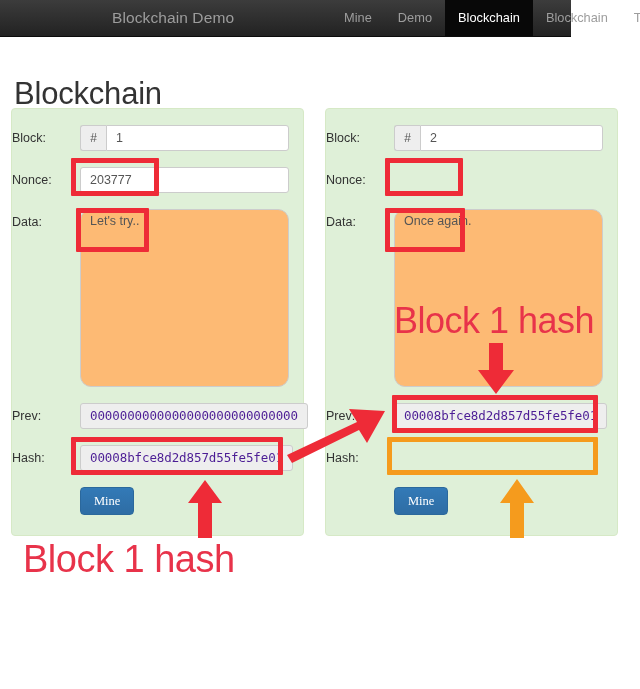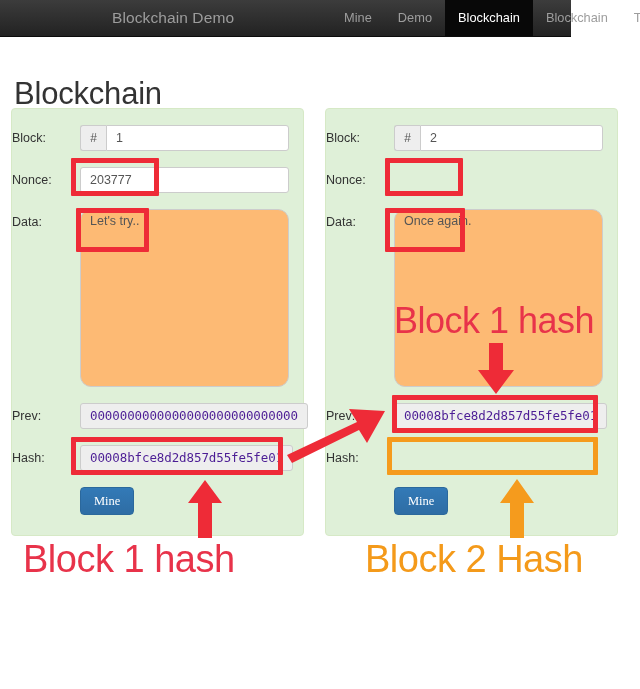--- a/index.html
+++ b/index.html
@@ -319,15 +319,14 @@
 
     <g>
       <polygon points="517,479 500,503 510,503 510,538 524,538 524,503 534,503" fill="#f59b1d"></polygon>
     </g>
   </svg>
 
   <div class="anno-text" style="left:394px; top:300px; font-size:36px;">Block 1 hash</div>
 
   <div class="anno-text" style="left:23px; top:538px;">Block 1 hash</div>
 
-  <div class="anno-text orange" style="left:365px; top:538px;">Block 2 Hash</div>
 
 </div>
 
 </body></html>

